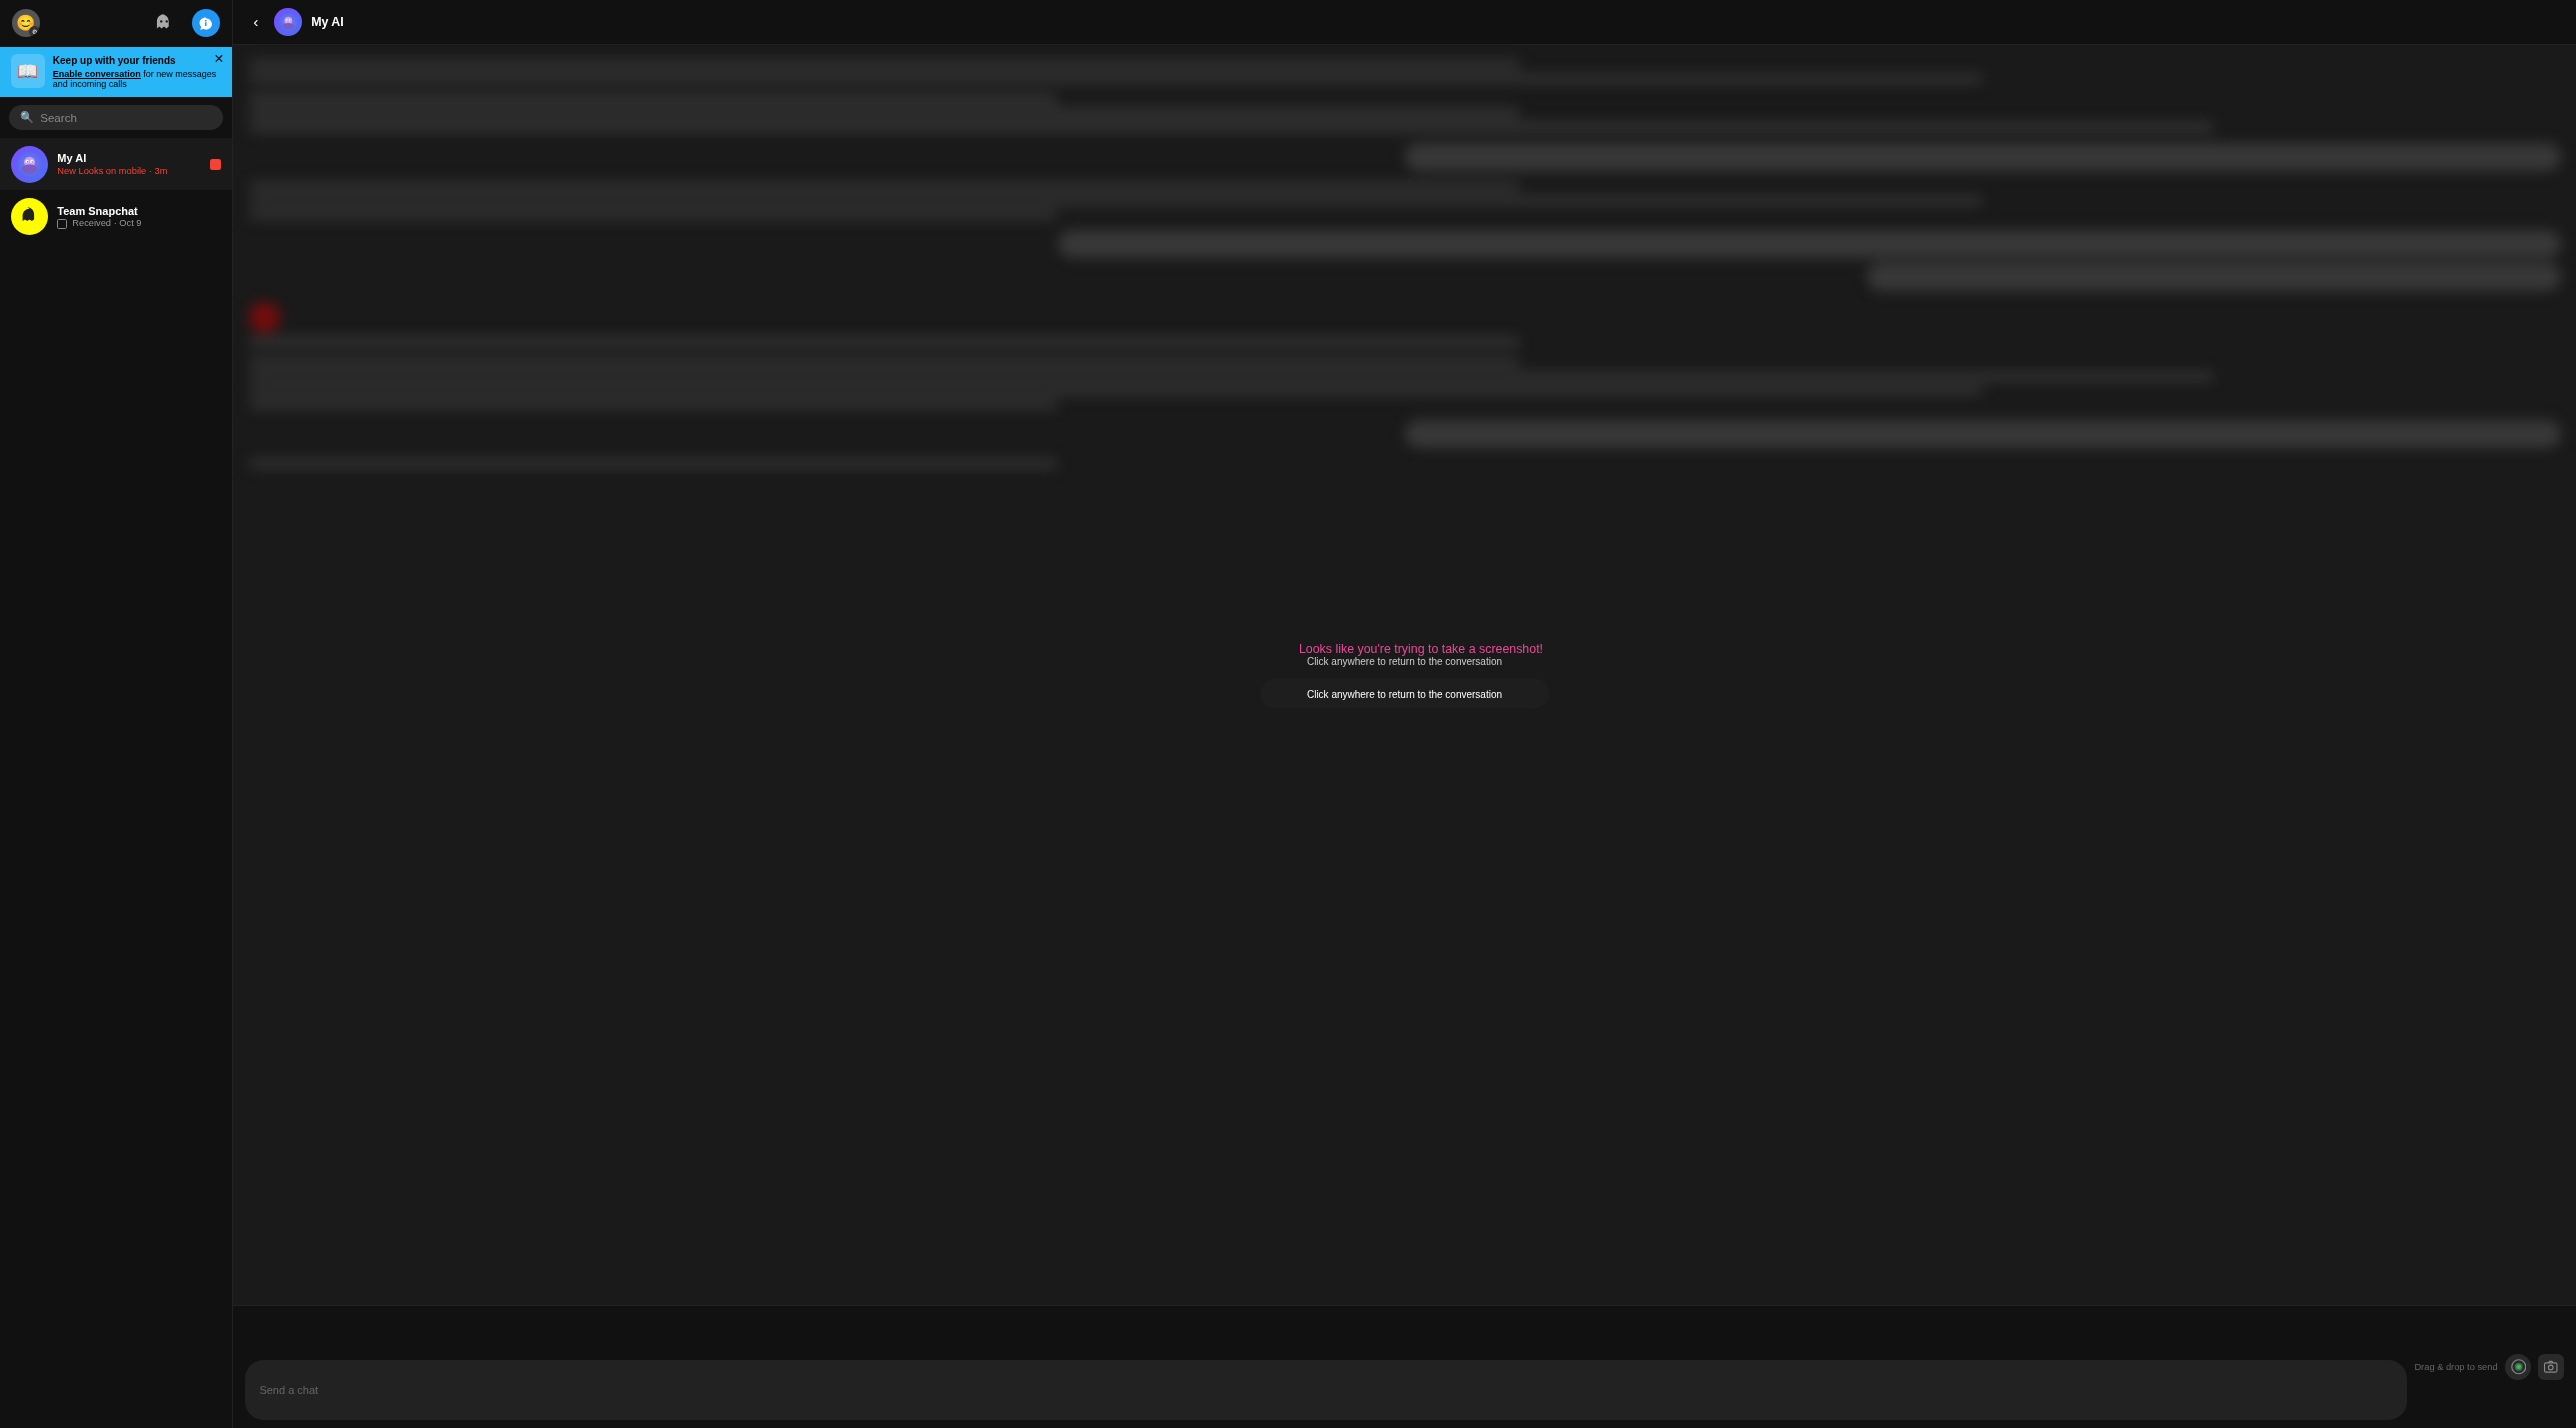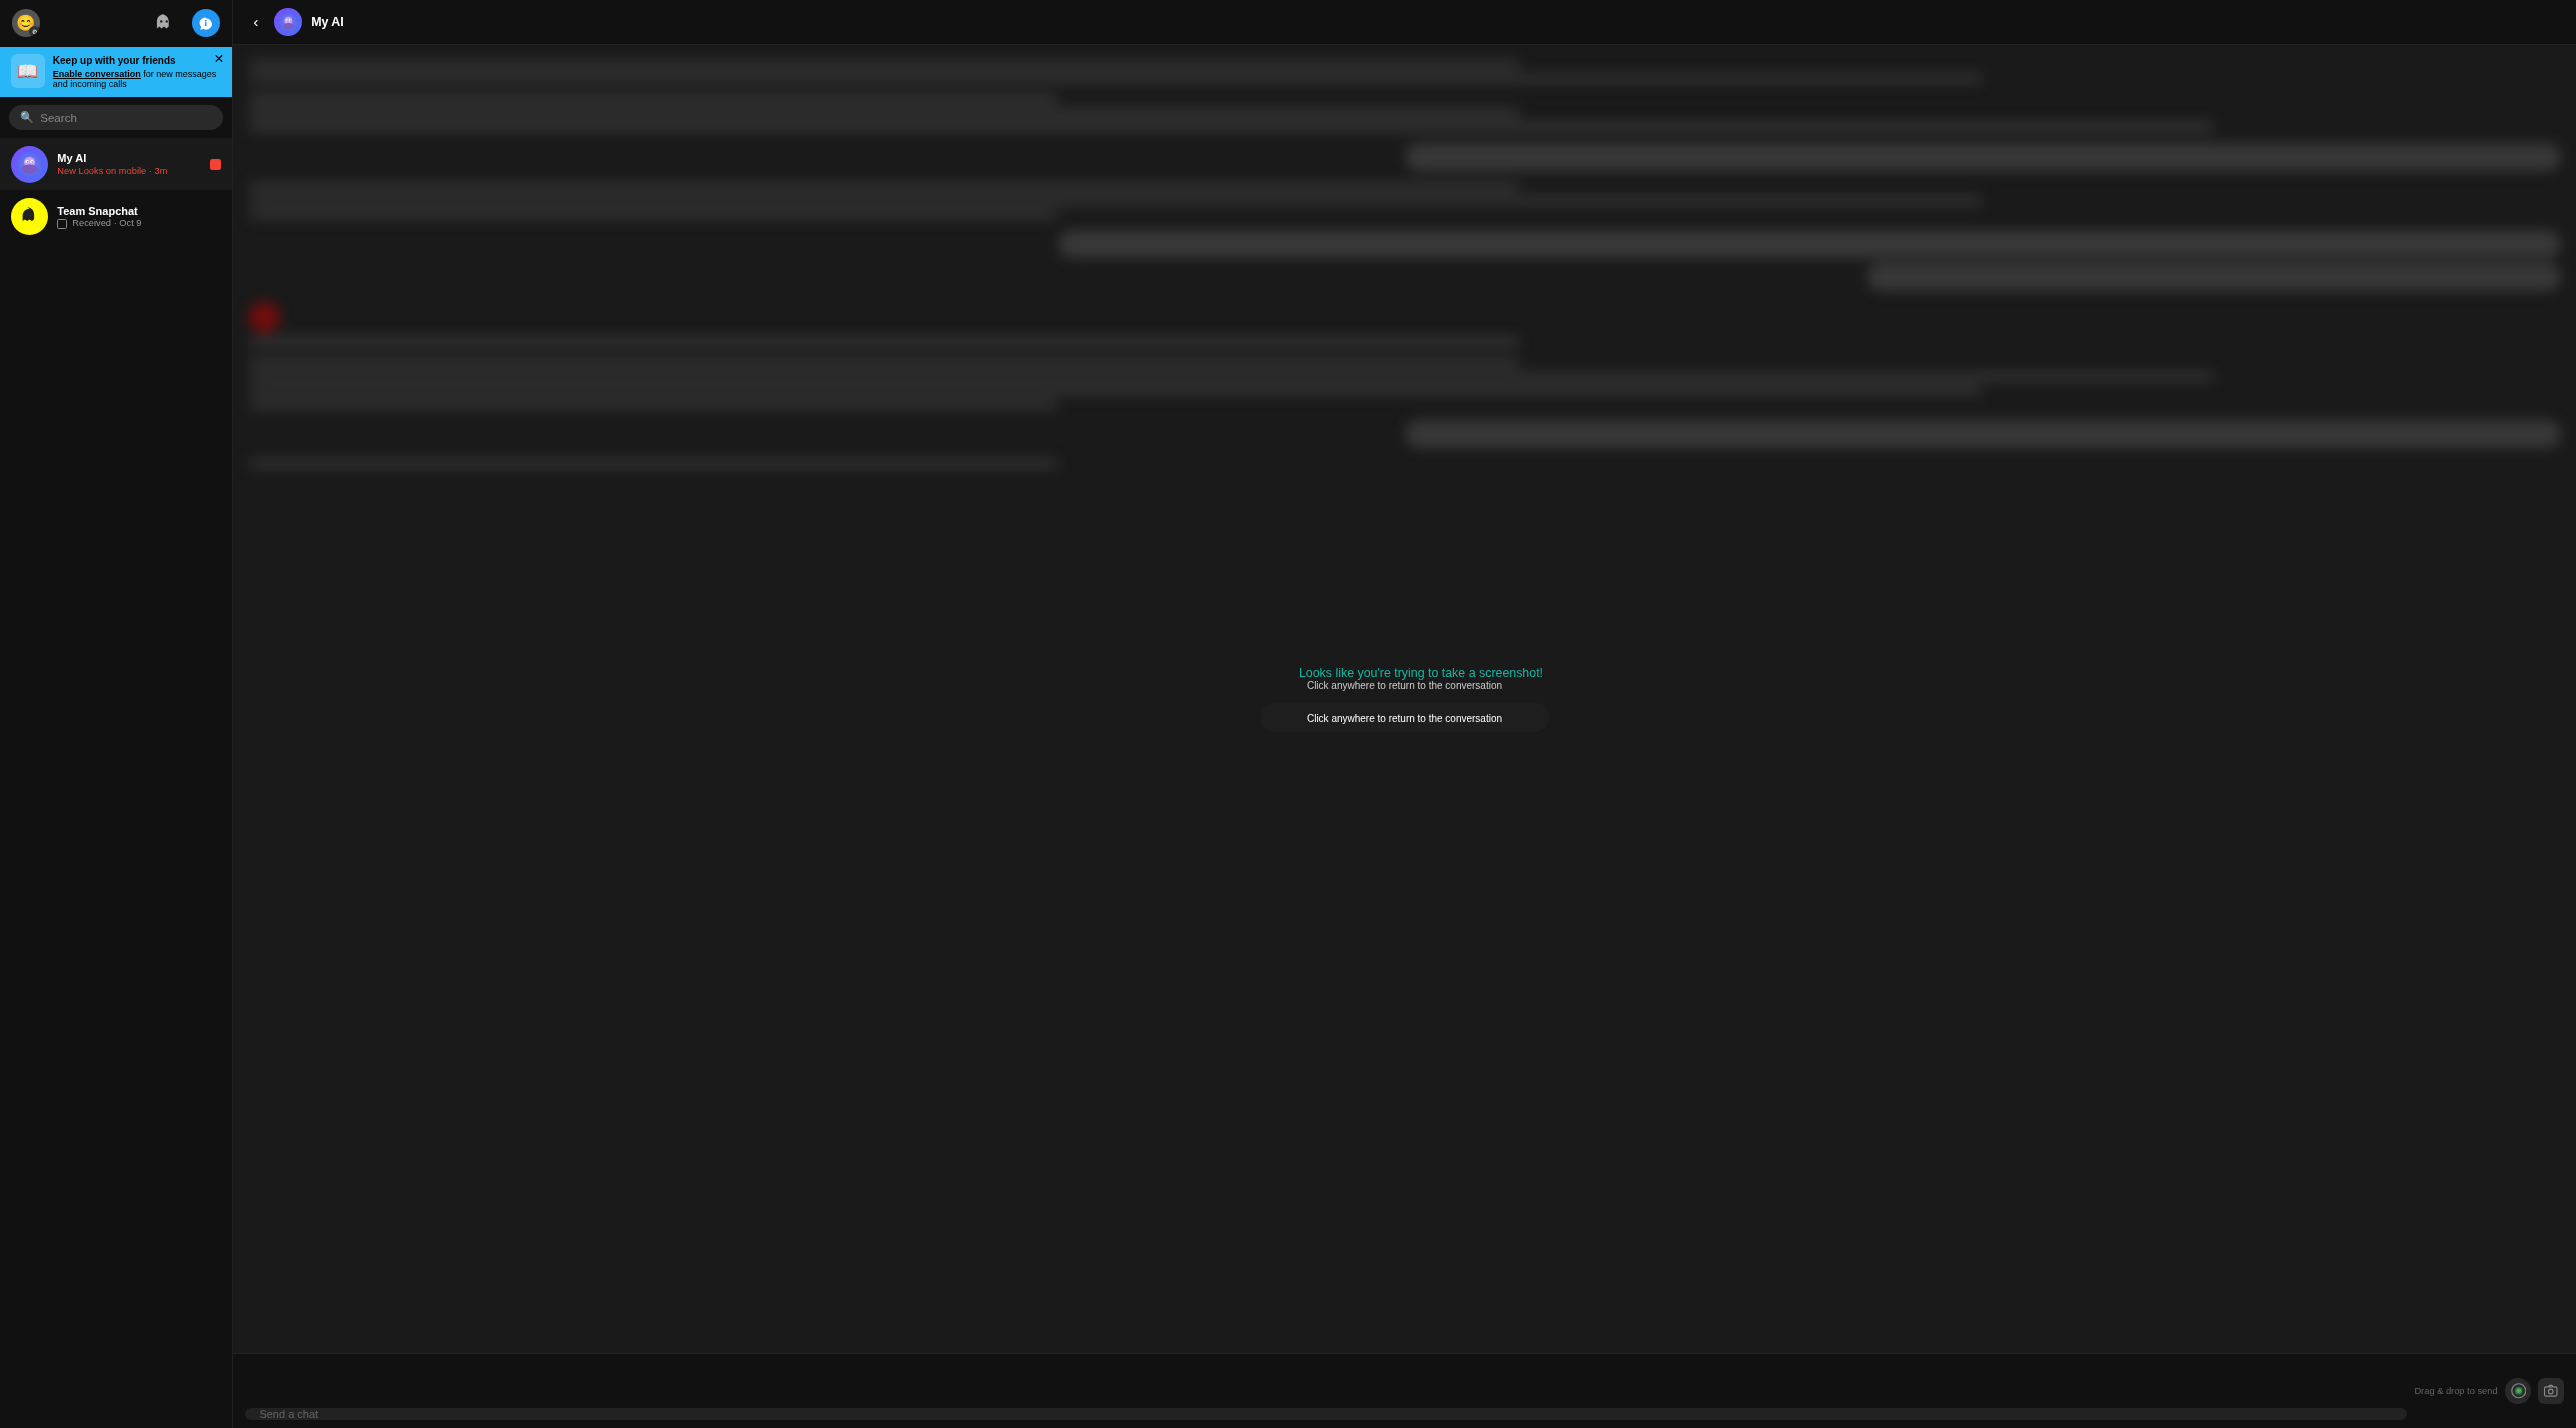--- a/index.html
+++ b/index.html
@@ -318,21 +318,21 @@
       top: 50%;
       left: 50%;
       transform: translate(-50%, -50%);
       display: flex;
       flex-direction: column;
       align-items: center;
       gap: 9.3px;
       z-index: 10;
     }
     .screenshot-msg-text {
-      color: #14b8a6;
+      color: #ec4899;
       font-size: 12.4px;
       font-weight: 500;
       text-align: center;
       margin-left: 33px;
     }
     .screenshot-msg-sub {
       color: #ccc;
       font-size: 10px;
       text-align: center;
     }
@@ -353,21 +353,21 @@
       align-items: center;
       padding: 7.8px 12.4px;
       background: #111;
       border-top: 0.8px solid #222;
       gap: 7.8px;
     }
     .chat-input-wrap {
       flex: 1;
       background: #222;
       border-radius: 18.6px;
-      padding: 0 14px;
+      padding: 24px 14px;
       display: flex;
       align-items: center;
       margin-top: 46px;
     }
     .chat-input-wrap input {
       background: none;
       border: none;
       outline: none;
       color: #888;
       font-size: 11px;

